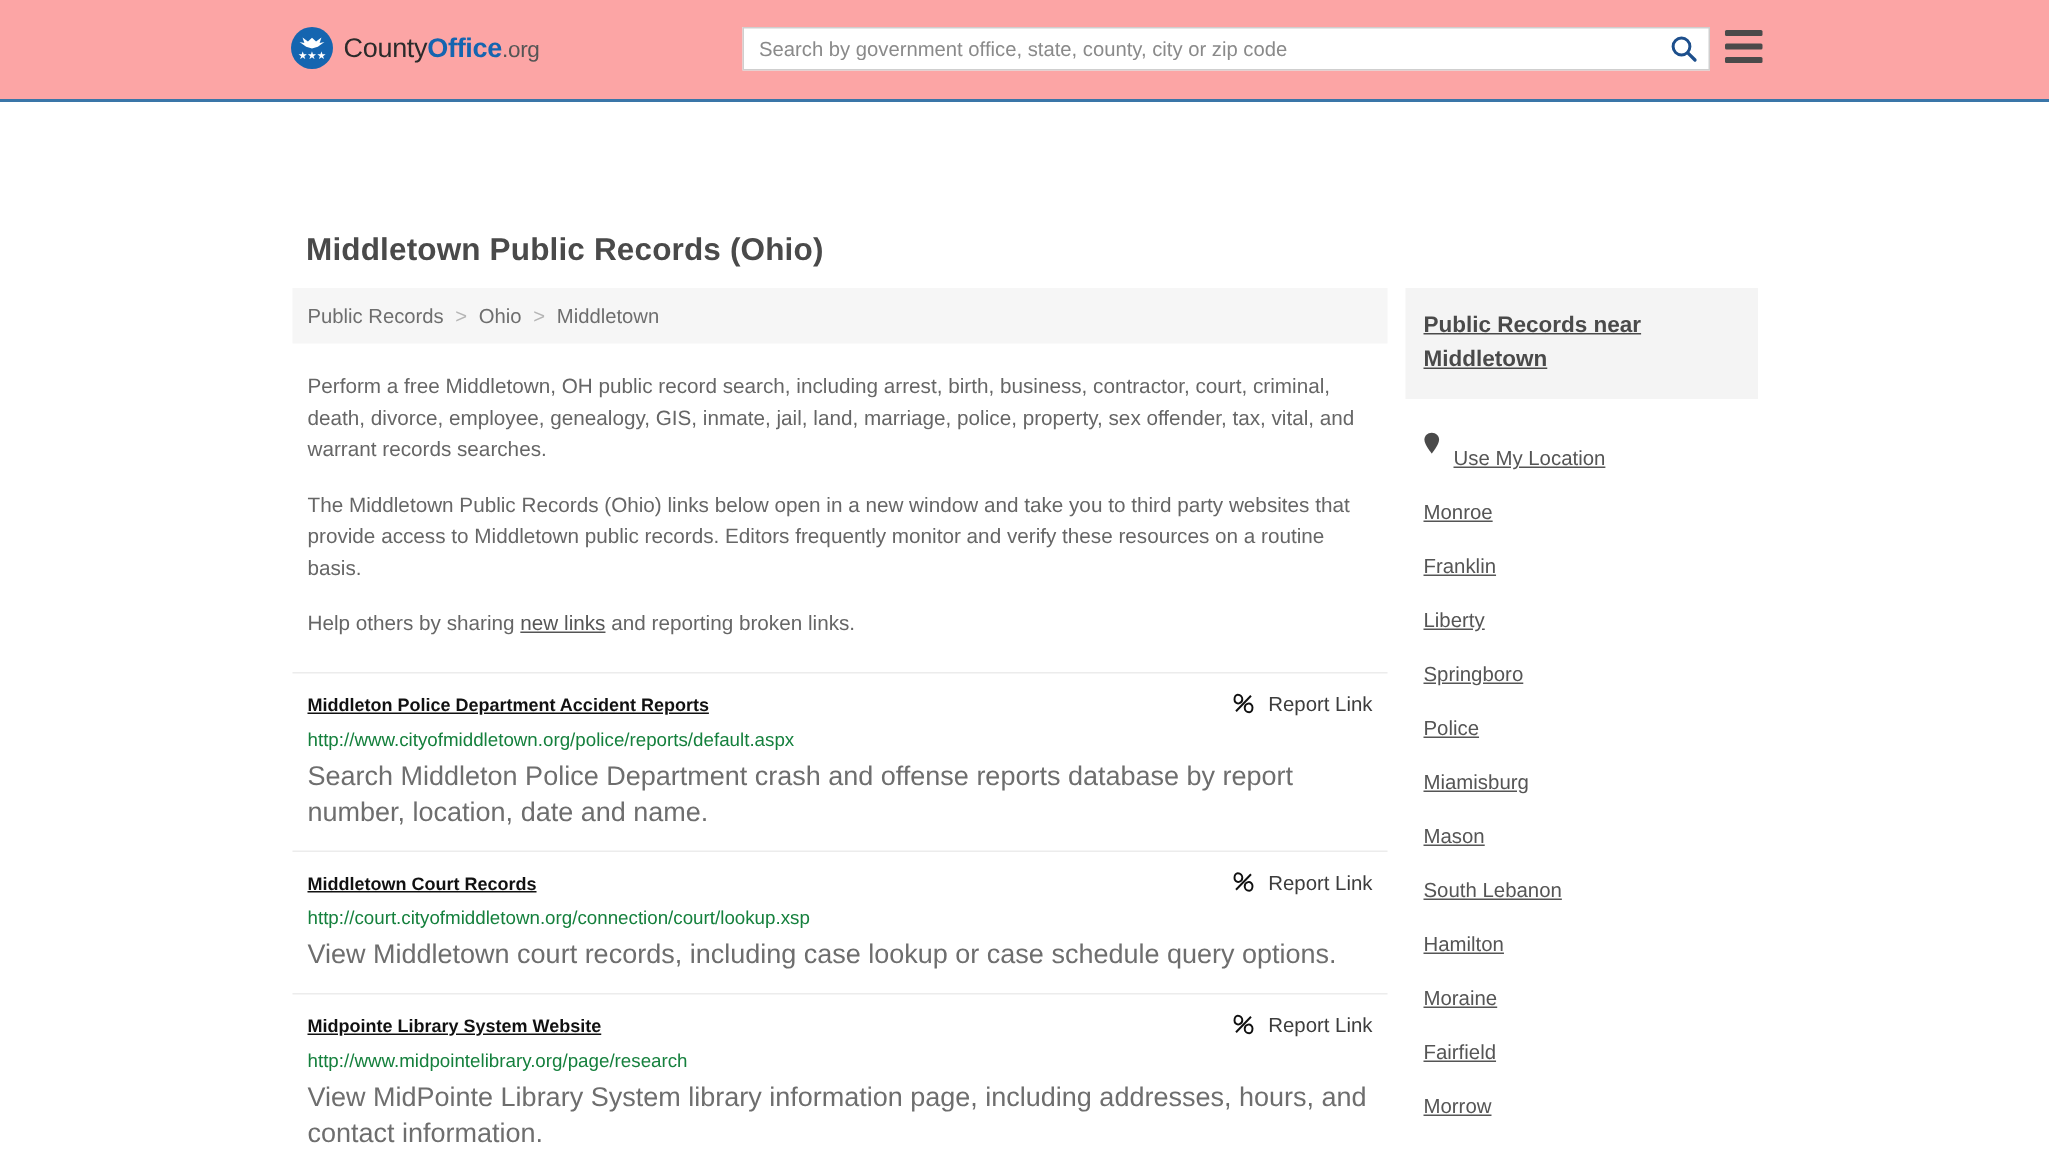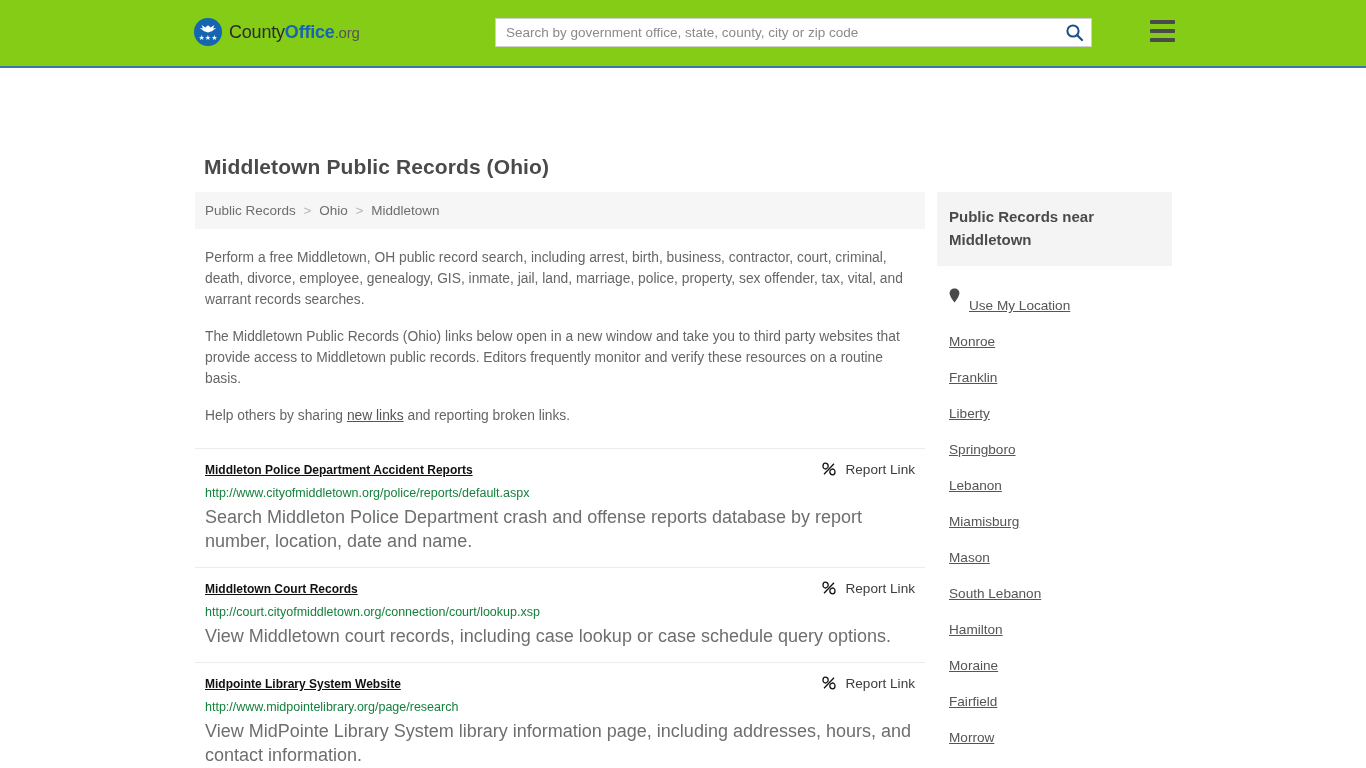--- a/index.html
+++ b/index.html
@@ -8,21 +8,21 @@
     width: 1366px; height: 768px;
     overflow: hidden;
     background: #ffffff;
     font-family: "Liberation Sans", sans-serif;
   }
 
   
   .site-header {
     position: relative;
     height: 68px;
-    background: #84cc16;
+    background: #fca5a5;
     border-bottom: 2px solid #3a76a8;
     display: flex;
     align-items: center;
   }
   .logo-wrap {
     position: absolute;
     left: 194px;
     top: 18px;
     display: flex;
     align-items: center;
@@ -60,21 +60,21 @@
     white-space: nowrap;
   }
   .logo-text .t-county { color: #2b2b2b; }
   .logo-text .t-office { color: #1565b0; font-weight: bold; }
   .logo-text .t-org    { color: #555555; font-size: 15px; }
 
   .search-shell {
     position: absolute;
     left: 495px;
     top: 18px;
-    width: 597px;
+    width: 645px;
     height: 29px;
     background: #ffffff;
     border: 1px solid #cfcfcf;
     display: flex;
     align-items: center;
   }
   .search-input {
     flex: 1;
     border: 0;
     outline: 0;
@@ -218,20 +218,21 @@
   }
 
   
   .side-card-head {
     background: #f4f4f4;
     padding: 13px 12px 15px 12px;
     font-size: 15px;
     font-weight: bold;
     color: #4a4a4a;
     line-height: 23px;
+    text-decoration: underline;
   }
   .side-links { padding: 0 12px; }
   .side-link-row {
     display: flex;
     align-items: center;
     gap: 9px;
     padding: 13px 0 0 0;
     height: 36px;
   }
   .side-link-row:first-child { padding-top: 18px; height: 41px; }
@@ -371,21 +372,21 @@
       <div class="side-link-row">
           <a class="side-link">Franklin</a>
         </div>
       <div class="side-link-row">
           <a class="side-link">Liberty</a>
         </div>
       <div class="side-link-row">
           <a class="side-link">Springboro</a>
         </div>
       <div class="side-link-row">
-          <a class="side-link">Lebanon</a>
+          <a class="side-link">Police</a>
         </div>
       <div class="side-link-row">
           <a class="side-link">Miamisburg</a>
         </div>
       <div class="side-link-row">
           <a class="side-link">Mason</a>
         </div>
       <div class="side-link-row">
           <a class="side-link">South Lebanon</a>
         </div>

